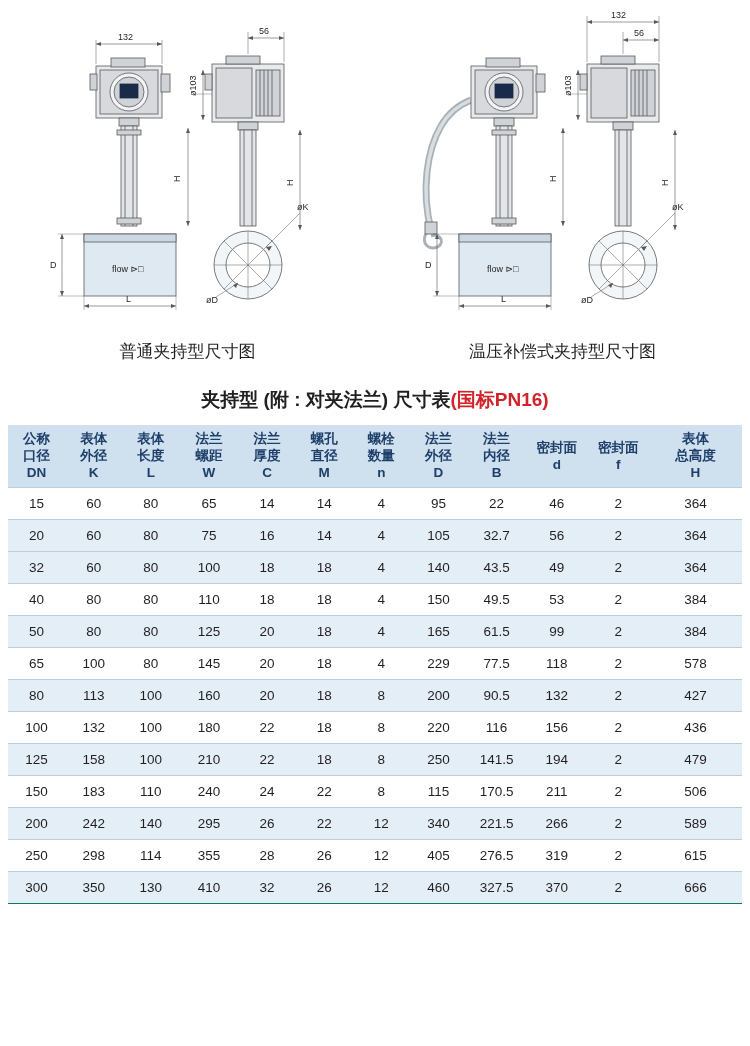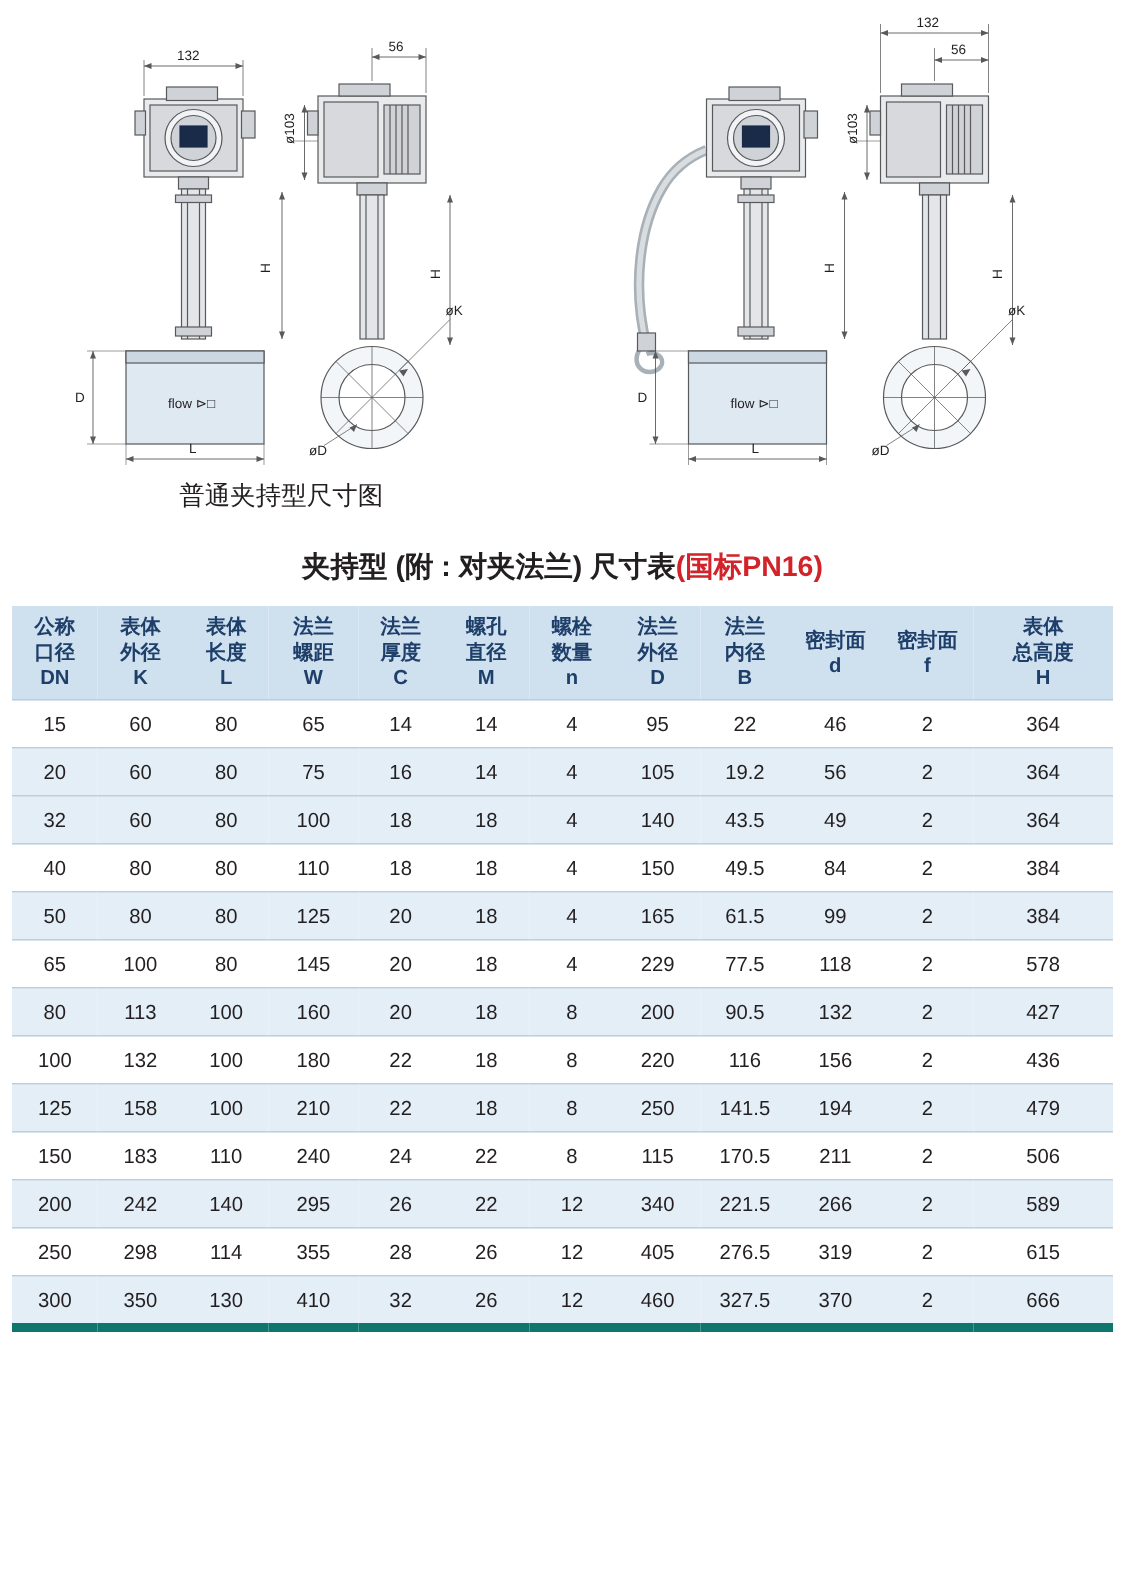--- a/index.html
+++ b/index.html
@@ -32,20 +32,21 @@
     height: 318px;
     width: 375px;
   }
   .drawing-pane.left { left: 0; }
   .drawing-pane.right { left: 375px; }
 
   .captions {
     position: relative;
     height: 40px;
     width: 738px;
+    margin-top: 21px;
   }
   .caption {
     position: absolute;
     top: 0;
     width: 375px;
     text-align: center;
     font-size: 17px;
     line-height: 26px;
     color: #231f20;
   }
@@ -93,21 +94,21 @@
     border-top: 1px solid #b9cede;
     color: #231f20;
   }
   table.dim-table tbody tr.odd td {
     background: #ffffff;
   }
   table.dim-table tbody tr.even td {
     background: #e3eef7;
   }
   table.dim-table tbody tr:last-child td {
-    border-bottom: 6px solid #0f766e;
+    border-bottom: 1px solid #0f766e;
   }
   
   col.c0 { width: 54px; }
   col.c1 { width: 54px; }
   col.c2 { width: 54px; }
   col.c3 { width: 56px; }
   col.c4 { width: 54px; }
   col.c5 { width: 54px; }
   col.c6 { width: 54px; }
   col.c7 { width: 54px; }
@@ -328,20 +329,21 @@
           <line x1="238" y1="283" x2="216" y2="297" stroke="#58595b" stroke-width="0.5"></line>
           <polygon points="238,283 233,285 236,288" fill="#58595b" stroke="none"></polygon>
           <text class="dim-text" x="206" y="303" stroke="none">øD</text>
         </g>
       </svg>
     </div>
   </div>
 
   <div class="captions">
     <div class="caption left">普通夹持型尺寸图</div>
+    <div class="caption right">温压补偿式夹持型尺寸图</div>
   </div>
 
   <div class="title-row">
     <span class="title-main">夹持型 (附 : 对夹法兰) 尺寸表</span><span class="title-accent">(国标PN16)</span>
   </div>
 
   <table class="dim-table">
     <colgroup>
       <col class="c0">
         <col class="c1">
@@ -411,21 +413,21 @@
       </tr>
       <tr class="even">
         <td>20</td>
         <td>60</td>
         <td>80</td>
         <td>75</td>
         <td>16</td>
         <td>14</td>
         <td>4</td>
         <td>105</td>
-        <td>19.2</td>
+        <td>32.7</td>
         <td>56</td>
         <td>2</td>
         <td>364</td>
       </tr>
       <tr class="even">
         <td>32</td>
         <td>60</td>
         <td>80</td>
         <td>100</td>
         <td>18</td>
@@ -440,21 +442,21 @@
       <tr class="odd">
         <td>40</td>
         <td>80</td>
         <td>80</td>
         <td>110</td>
         <td>18</td>
         <td>18</td>
         <td>4</td>
         <td>150</td>
         <td>49.5</td>
-        <td>84</td>
+        <td>53</td>
         <td>2</td>
         <td>384</td>
       </tr>
       <tr class="even">
         <td>50</td>
         <td>80</td>
         <td>80</td>
         <td>125</td>
         <td>20</td>
         <td>18</td>

